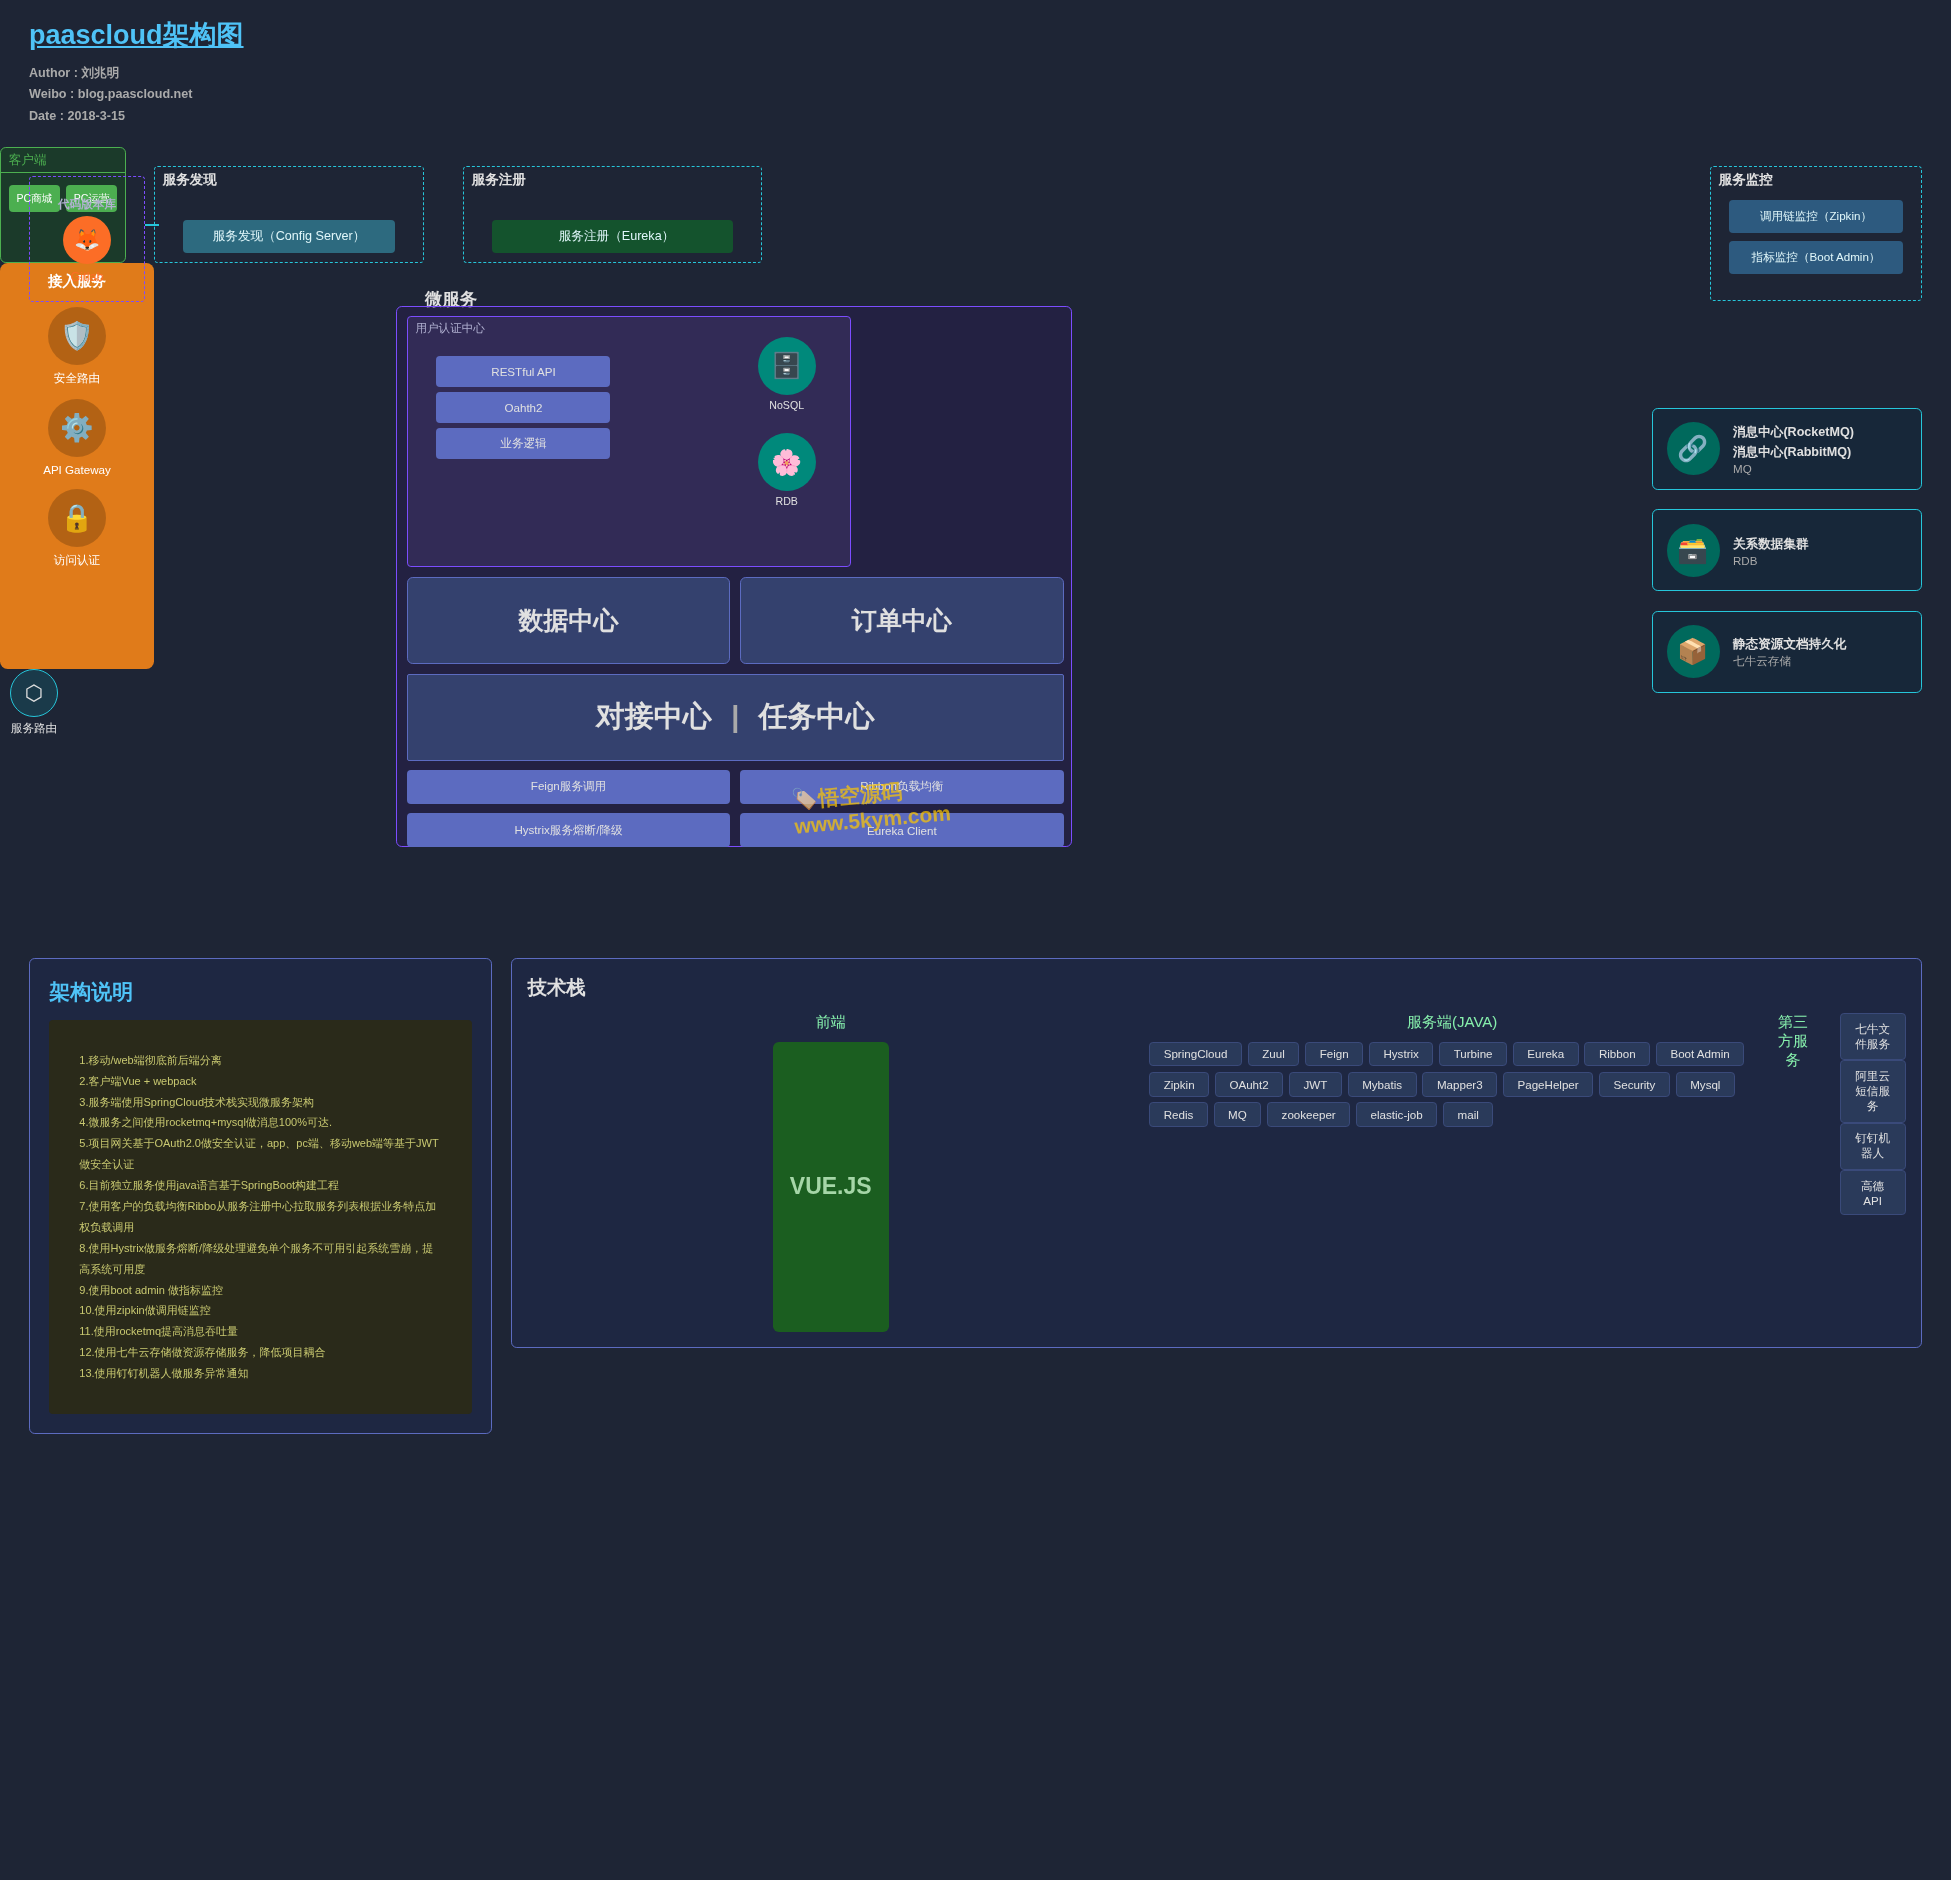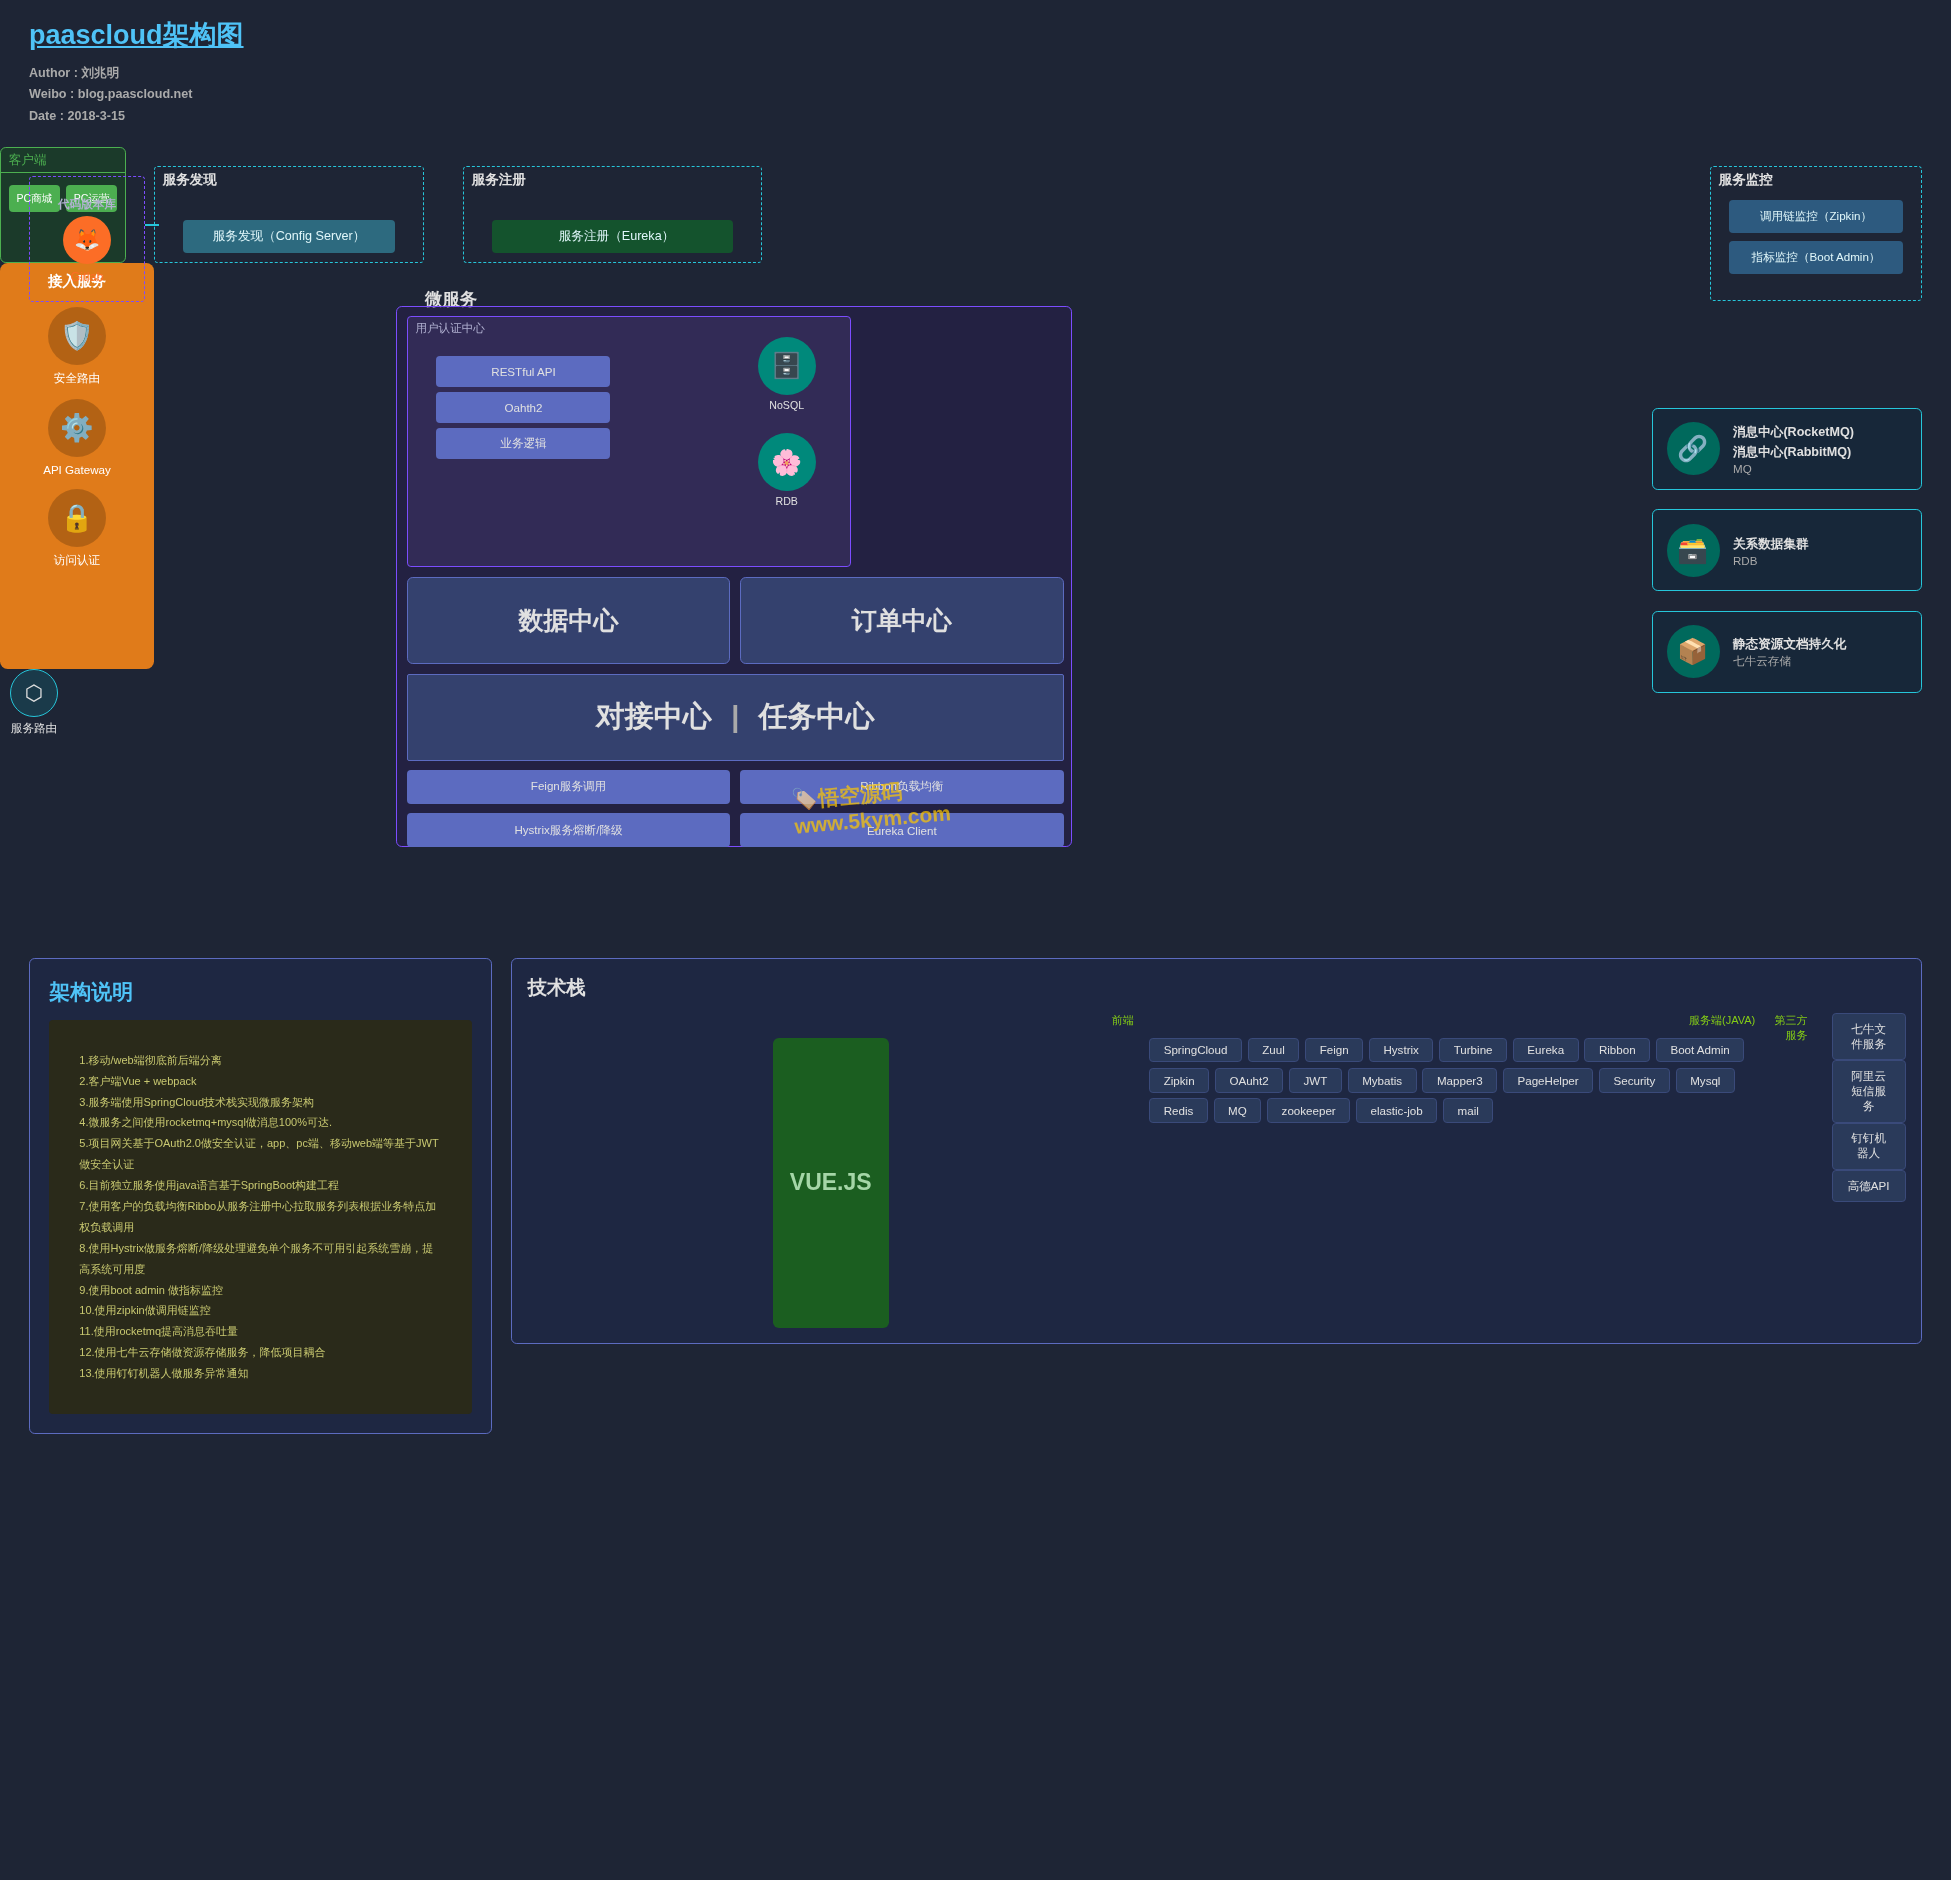--- a/index.html
+++ b/index.html
@@ -473,23 +473,23 @@
       margin-bottom: 11.6px;
     }
     .tech-cols {
       display: flex;
       gap: 15.4px;
     }
     .tech-col {
       flex: 1;
     }
     .tech-col-title {
-      font-size: 11px;
-      color: #84cc16;
-      text-align: right;
+      font-size: 15px;
+      color: #86efac;
+      text-align: center;
       margin-bottom: 9.7px;
     }
     .vue-box {
       width: 116px;
       height: 290px;
       background: #1b5e20;
       border-radius: 5.8px;
       display: flex;
       align-items: center;
       justify-content: center;

